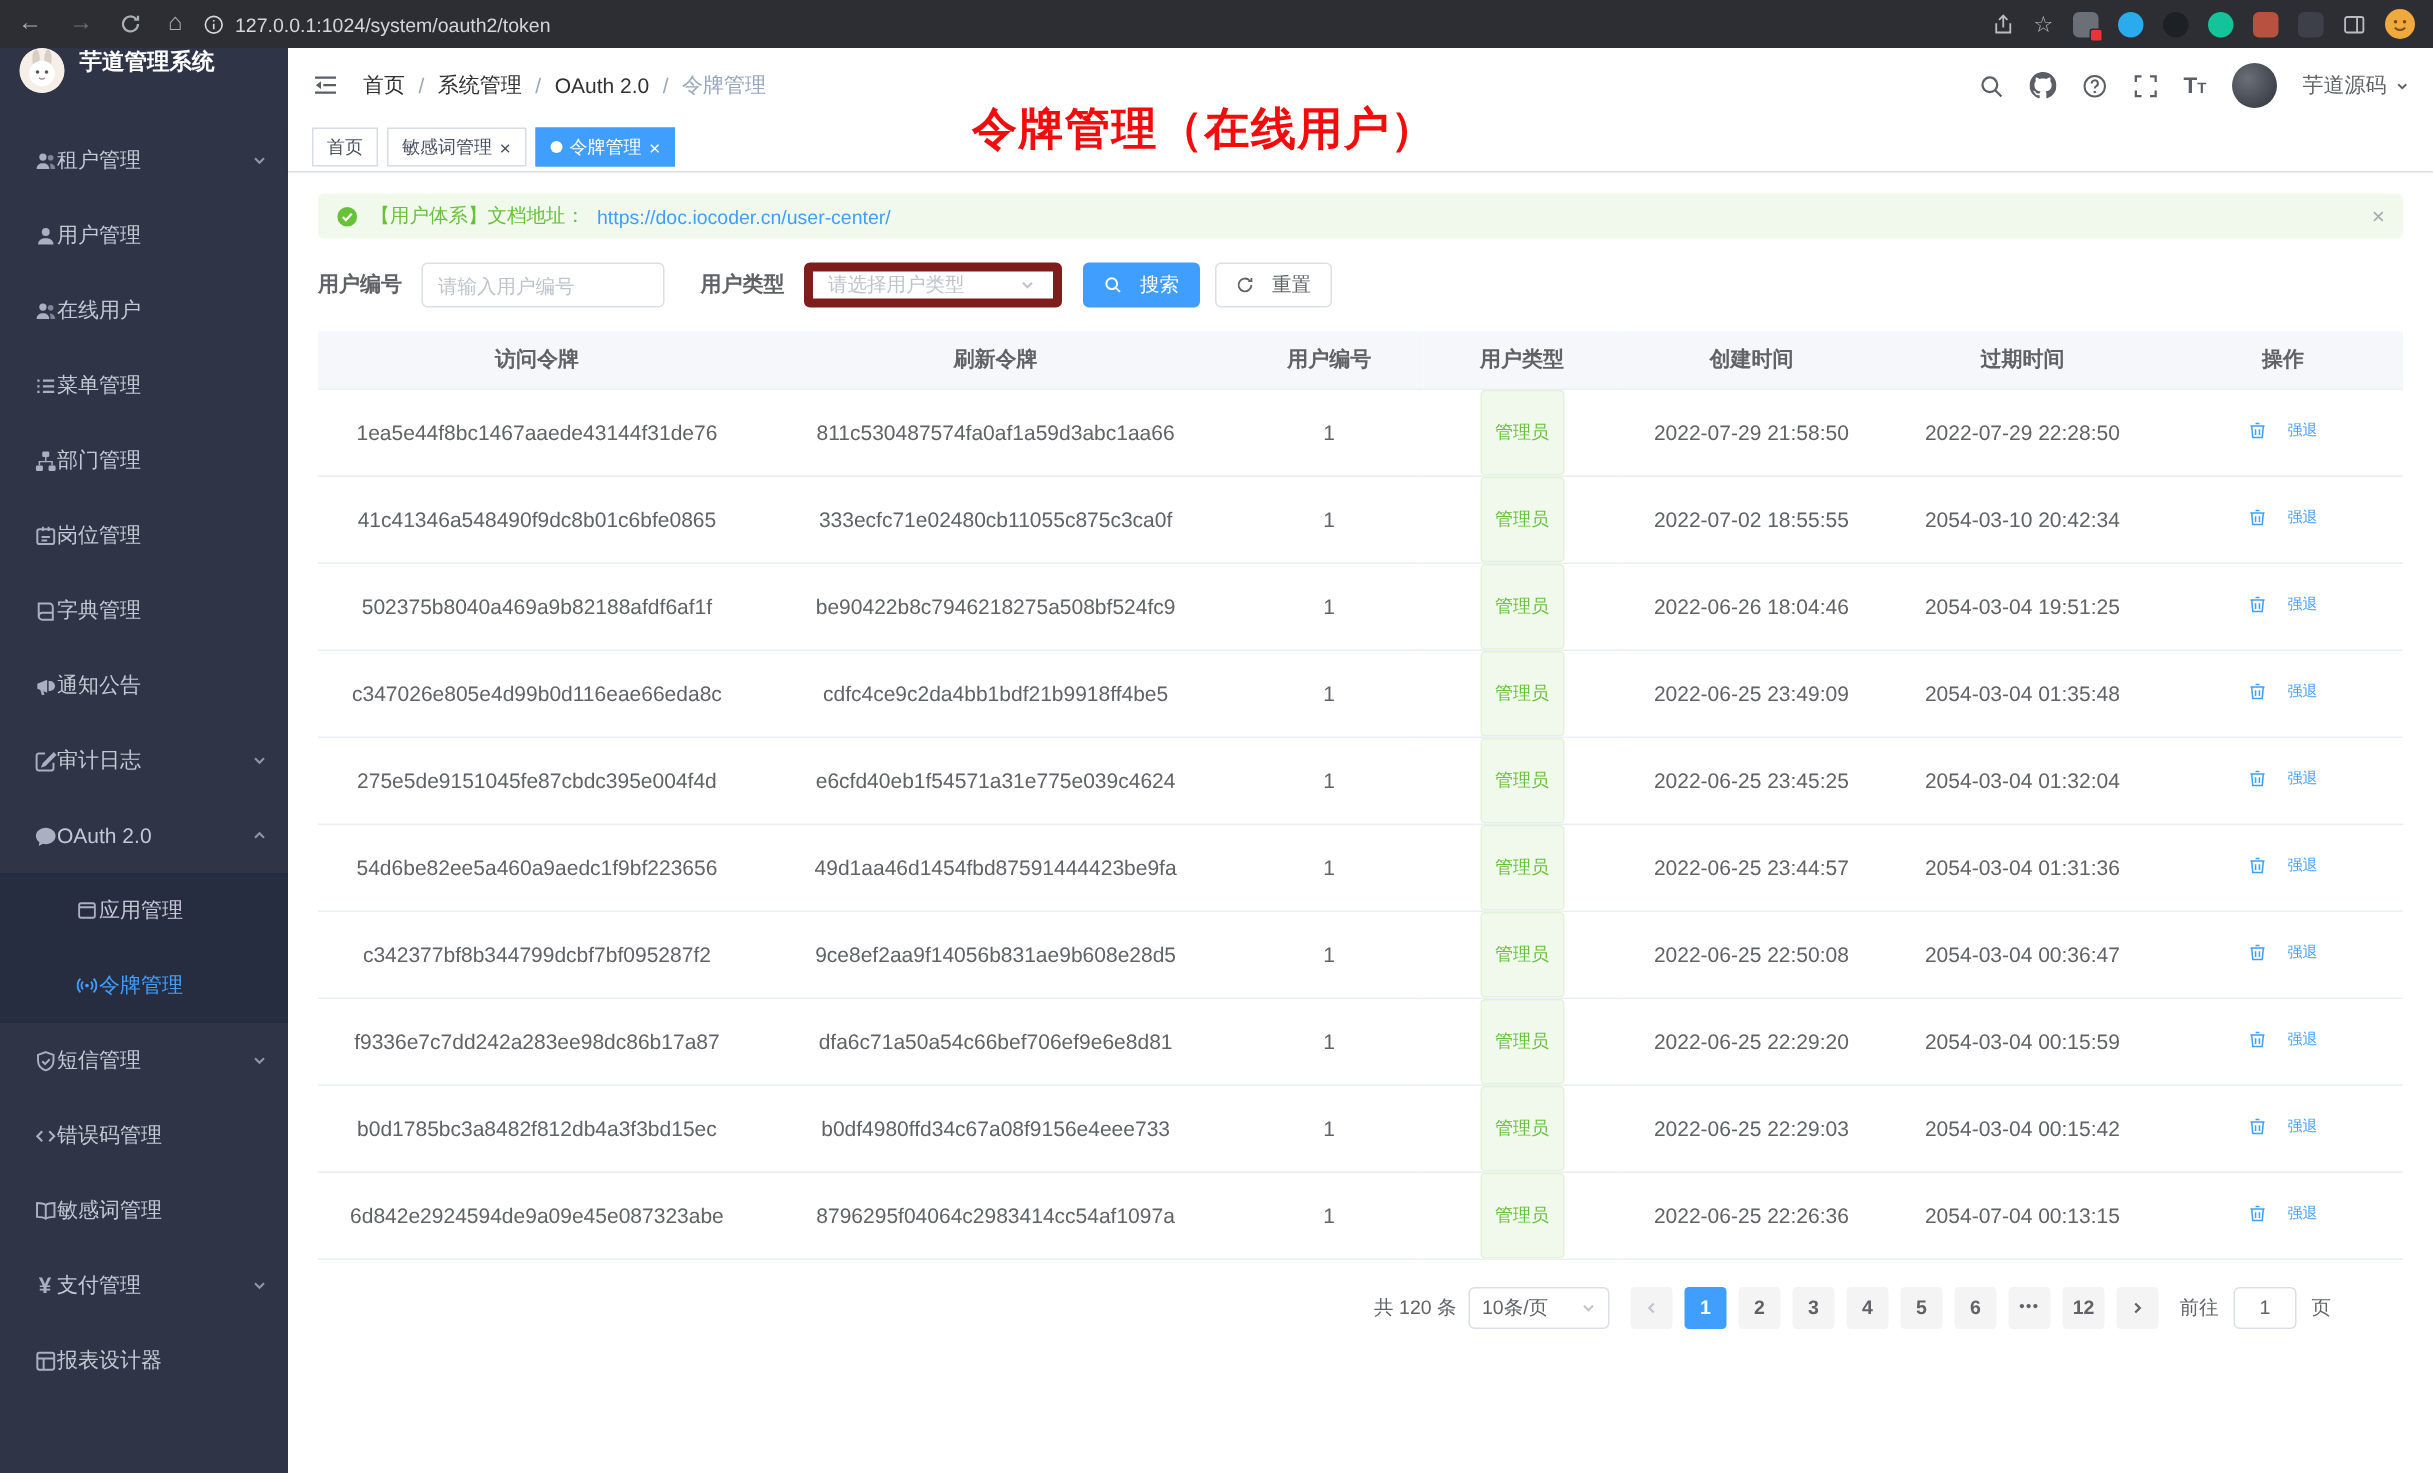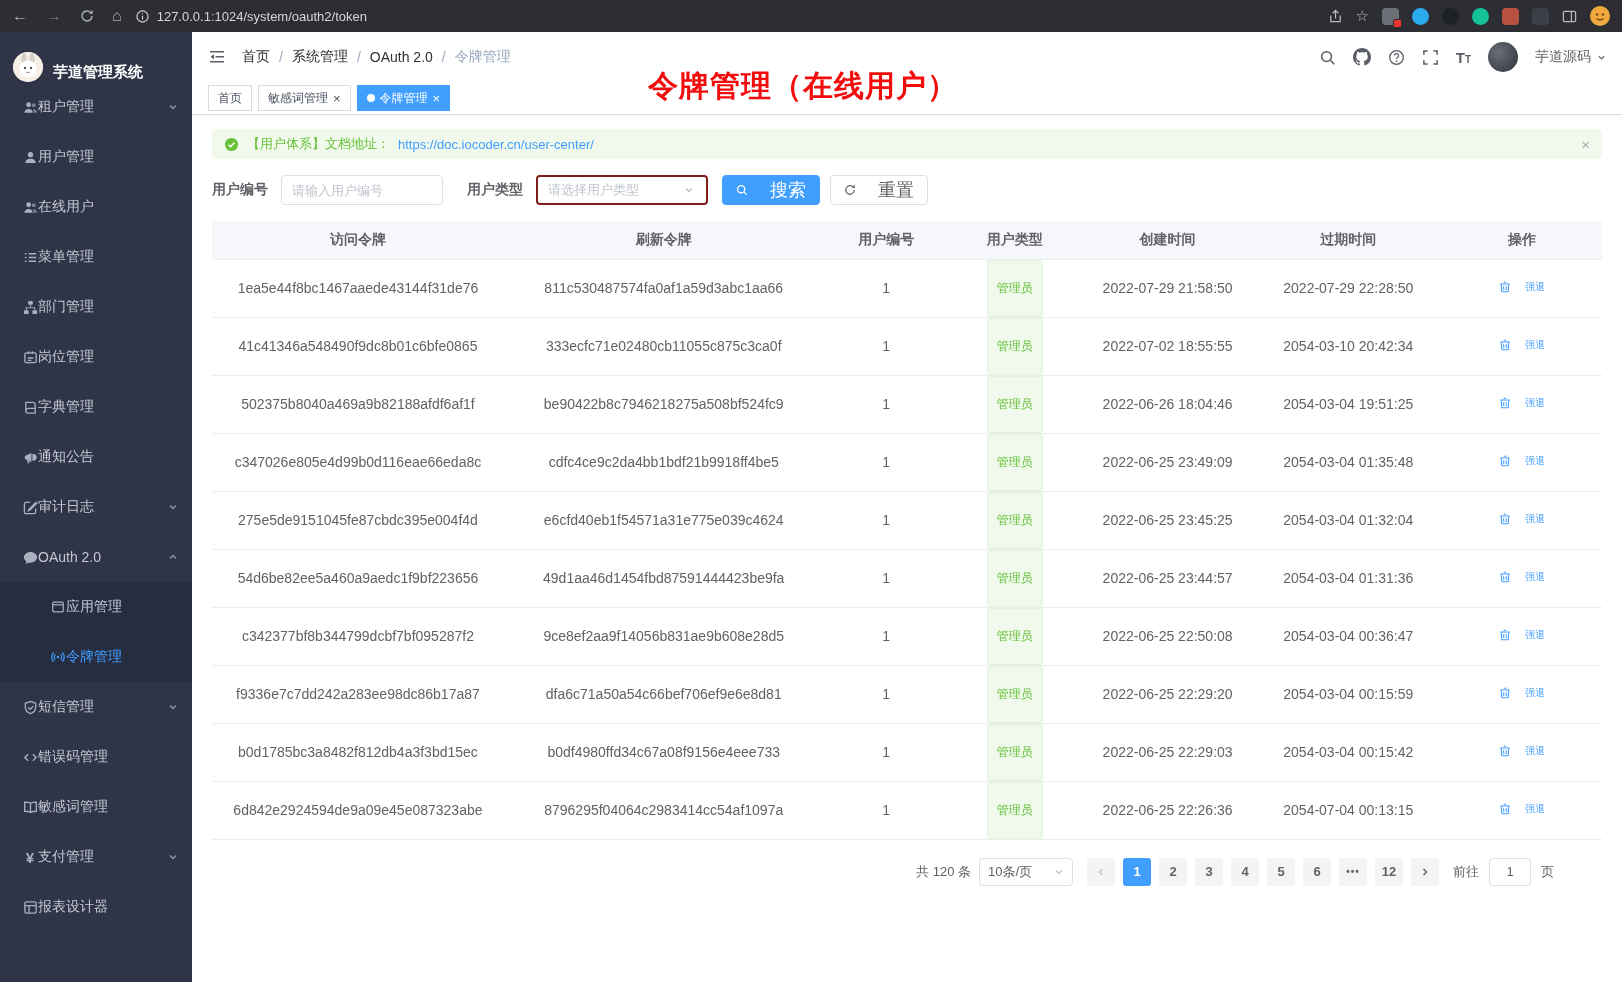--- a/index.html
+++ b/index.html
@@ -18,21 +18,21 @@
   .ext { width:17px; height:17px; border-radius:50%; position:relative; }
   .ext.sq { border-radius:4px; }
   .badge { position:absolute; right:-3px; bottom:-3px; width:9px; height:9px; background:#e33; border-radius:2px; border:1px solid #2c2e33; }
   .smiley { width:20px; height:20px; border-radius:50%; background:#f0a93c; position:relative; }
 
   
   .app { display:flex; height:950px; }
 
   
   .sb { width:192px; background:#2f3447; flex-shrink:0; color:#c3c8d4; display:flex; flex-direction:column; overflow:hidden; }
-  .logo { height:50px; display:flex; align-items:flex-end; gap:10px; padding:0 13px; flex-shrink:0; }
+  .logo { height:50px; display:flex; align-items:flex-start; gap:10px; padding:0 13px; flex-shrink:0; }
   .logo-img { width:30px; height:30px; border-radius:50%; overflow:hidden; background:#f5efe8; flex-shrink:0; }
   .logo-title { color:#fff; font-size:15px; font-weight:700; white-space:nowrap; }
   .si { height:50px; display:flex; align-items:center; padding:0 14px 0 22px; font-size:14px; cursor:pointer; white-space:nowrap; }
   .si .ic { width:16px; display:flex; justify-content:center; color:#aab0c0; flex-shrink:0; }
   .si .chev { margin-left:auto; color:#8f97a8; }
   .si.sub { padding-left:50px; background:#272d40; }
   .si.active { color:#409eff; }
   .si.active .ic { color:#409eff; }
   .yen { font-size:15px; font-weight:700; line-height:1; }
 
@@ -59,22 +59,22 @@
   
   .content { flex:1; padding:14px 20px 0 20px; position:relative; }
   .alert { height:30px; background:#f0f9eb; border-radius:4px; display:flex; align-items:center; gap:8px; padding:0 12px; font-size:13px; color:#67c23a; }
   .alert a { color:#409eff; text-decoration:none; cursor:pointer; }
   .alert .x { margin-left:auto; color:#a8abb2; cursor:pointer; font-size:15px; }
 
   .filter { margin-top:16px; display:flex; align-items:center; gap:10px; font-size:14px; }
   .flabel { font-weight:700; color:#606266; margin-right:3px; }
   .inp { width:162px; height:30px; border:1px solid #dcdfe6; border-radius:4px; padding:0 10px; font-size:13px; color:#606266; outline:none; font-family:inherit; }
   .inp::placeholder { color:#bfc4cc; }
-  .sel { width:172px; height:30px; border:2px solid #7f1d1d; border-radius:4px; padding:0 12px 0 10px; font-size:13px; color:#bfc4cc; display:flex; align-items:center; justify-content:space-between; cursor:pointer; background:#fff; }
-  .btn { height:30px; border-radius:4px; padding:0 13px; font-size:18px; display:inline-flex; align-items:center; gap:22px; cursor:pointer; border:1px solid #dcdfe6; background:#fff; color:#606266; font-family:inherit; }
+  .sel { width:172px; height:30px; border:6px solid #7f1d1d; border-radius:4px; padding:0 12px 0 10px; font-size:13px; color:#bfc4cc; display:flex; align-items:center; justify-content:space-between; cursor:pointer; background:#fff; }
+  .btn { height:30px; border-radius:4px; padding:0 13px; font-size:13px; display:inline-flex; align-items:center; gap:12px; cursor:pointer; border:1px solid #dcdfe6; background:#fff; color:#606266; font-family:inherit; }
   .btn.primary { background:#409eff; border-color:#409eff; color:#fff; margin-left:4px; }
 
   table { width:100%; border-collapse:collapse; margin-top:16px; table-layout:fixed; font-size:14px; }
   th { height:38px; background:#f5f7fa; color:#606266; font-weight:700; border-bottom:1px solid #ebeef5; text-align:center; }
   td { height:48px; text-align:center; color:#606266; border-bottom:1px solid #ebeef5; overflow:hidden; white-space:nowrap; }
   .tag { display:inline-block; padding:19px 9px; font-size:12px; color:#67c23a; background:#f0f9eb; border:1px solid #e1f3d8; border-radius:3px; }
   .op { color:#409eff; display:inline-flex; align-items:center; gap:14px; font-size:10px; cursor:pointer; }
 
   .pag { margin-top:18px; display:flex; align-items:center; justify-content:flex-end; gap:8px; font-size:13px; color:#606266; padding-right:48px; }
   .psel { width:94px; height:28px; border:1px solid #dcdfe6; border-radius:4px; display:flex; align-items:center; justify-content:space-between; padding:0 8px; color:#606266; cursor:pointer; margin-right:6px; }

